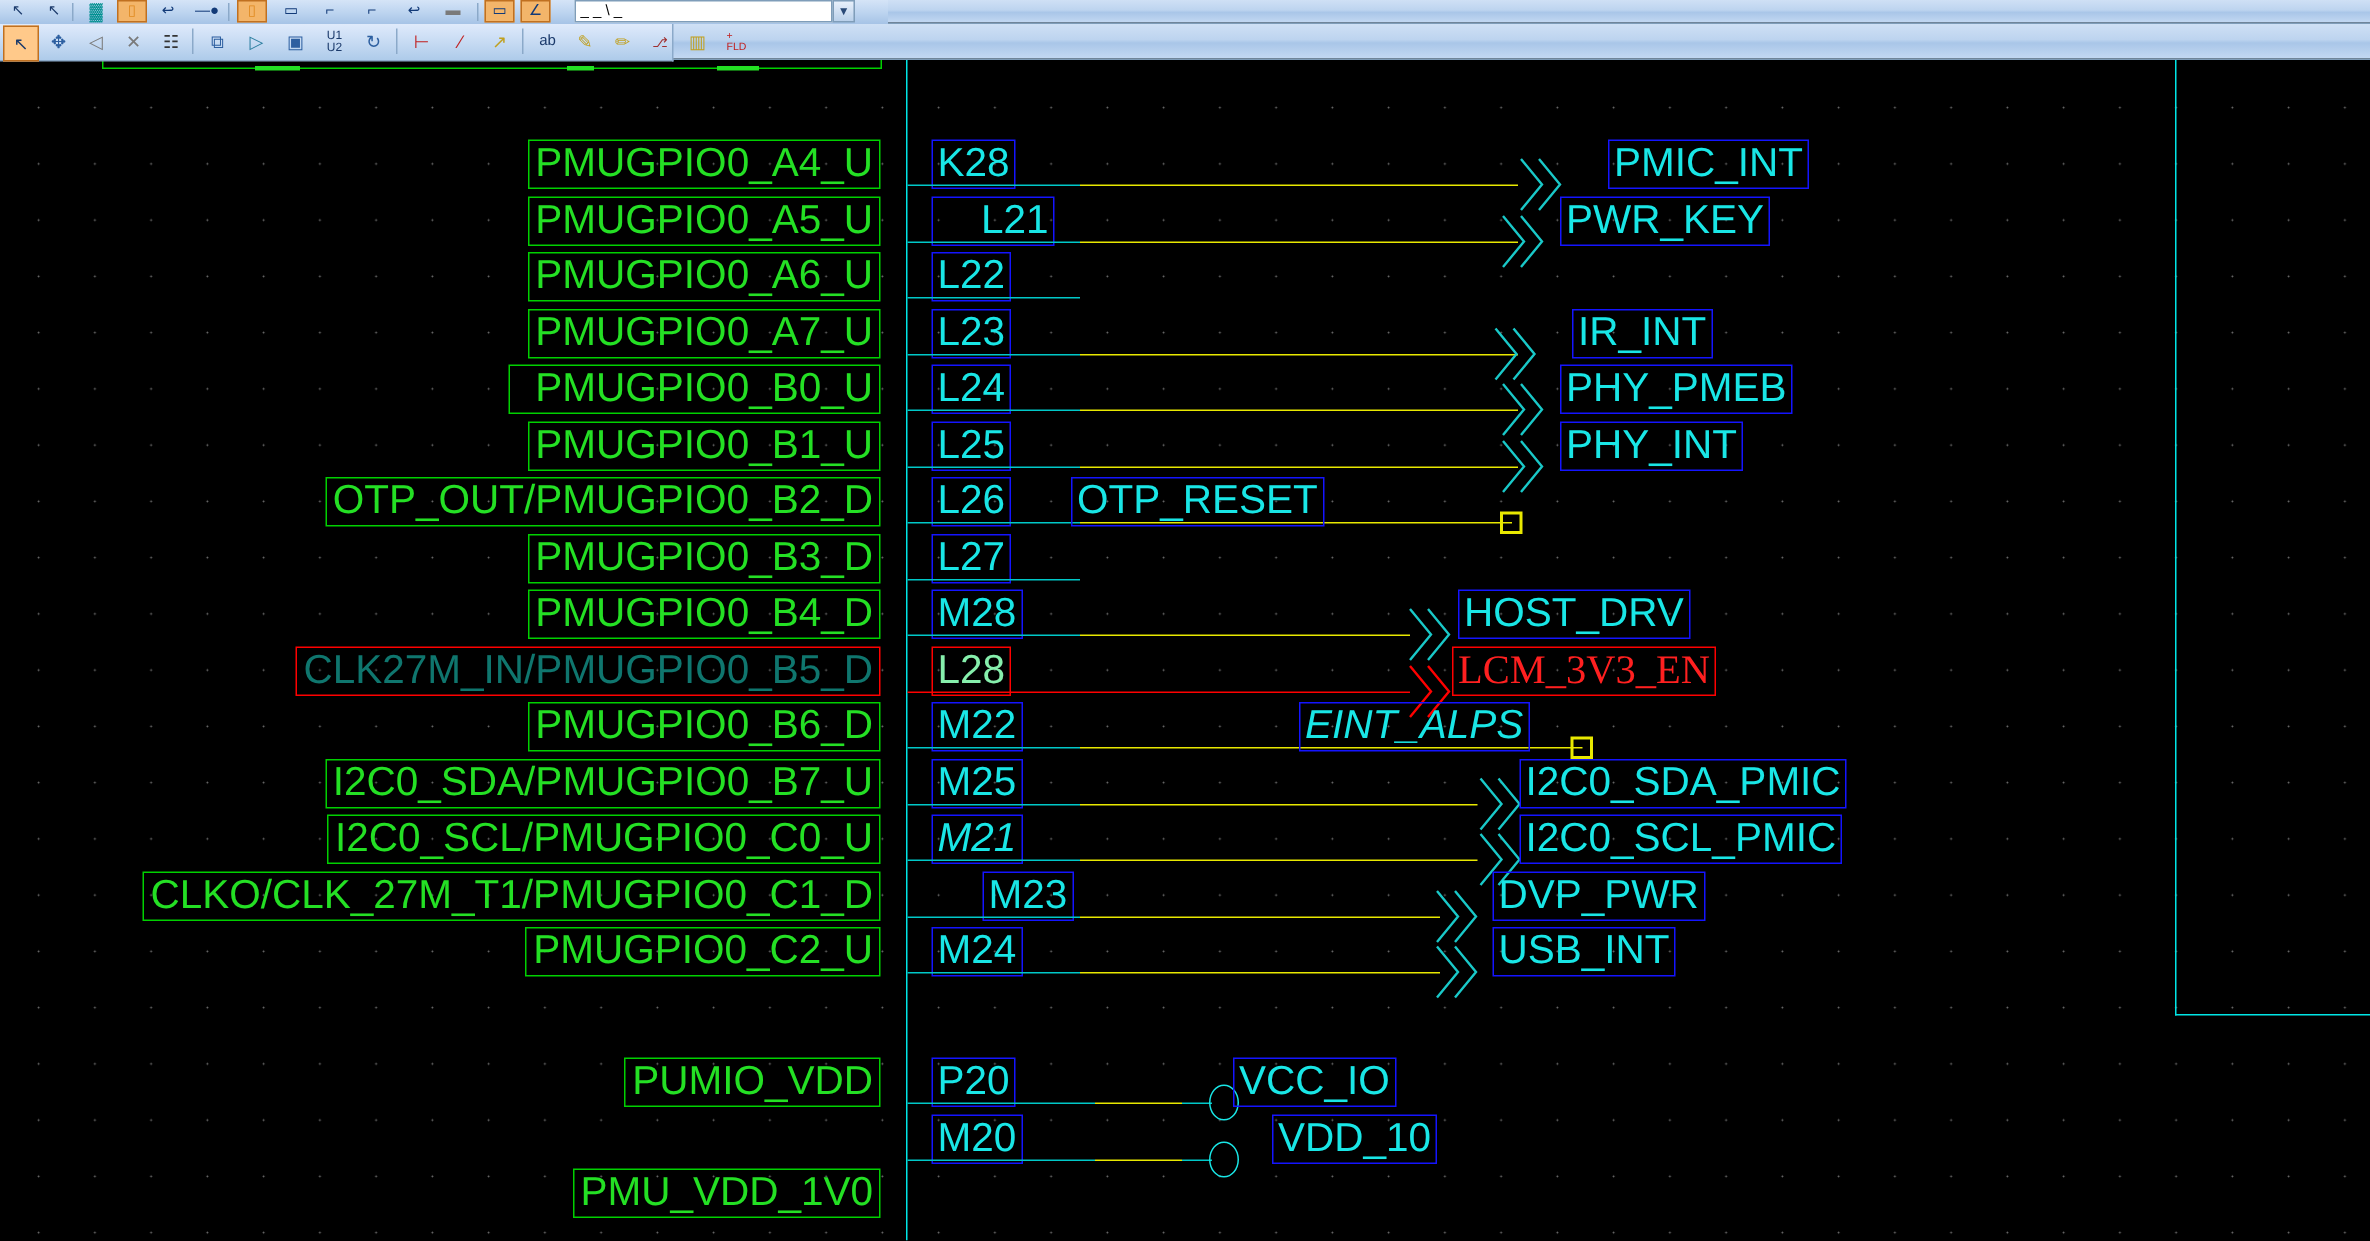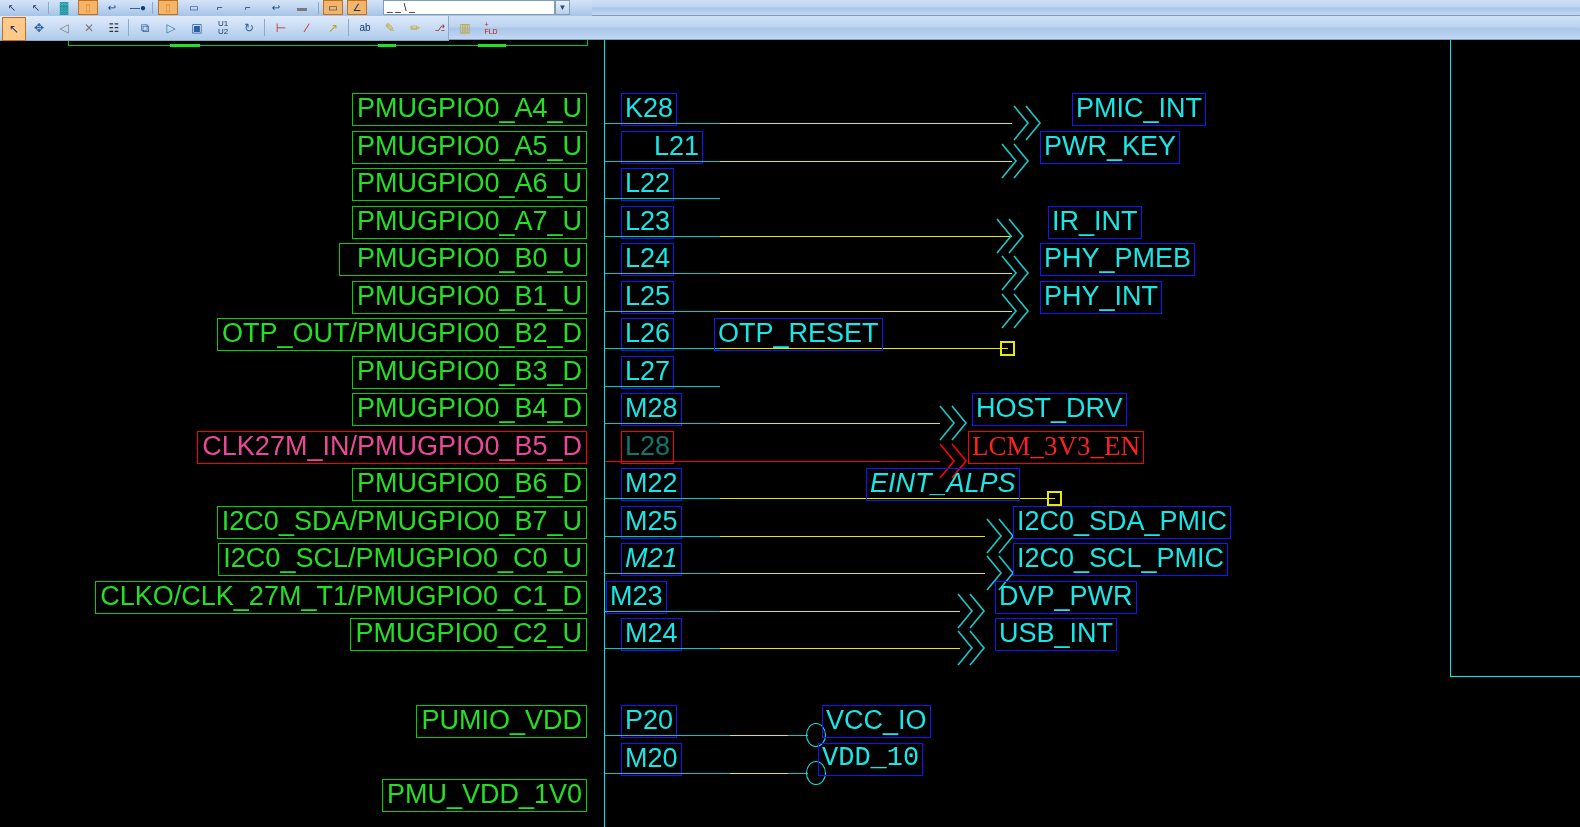--- a/index.html
+++ b/index.html
@@ -40,27 +40,27 @@
 
   .wire{position:absolute;height:0;border-top:1px solid #00c8c8;}
   .wire.y{border-top-color:#e8e800;}
   .wire.r{border-top-color:#ff0000;}
   .vline{position:absolute;width:0;border-left:1px solid #00e5e5;}
   .hline{position:absolute;height:0;border-top:1px solid #00e5e5;}
 
   
   .pin{position:absolute;border:1px solid #1414ff;color:#19e6e6;font-size:27px;
        line-height:29px;padding:0 3px 2px 3px;white-space:nowrap;box-sizing:border-box;}
-  .pin.sel{border-color:#ff0000;color:#0f766e;}
+  .pin.sel{border-color:#ff0000;color:#86efac;}
 
   
   .lbl-l{position:absolute;border:1px solid #00d000;color:#24e024;font-size:27px;
        line-height:29px;padding:0 4px 2px 4px;white-space:nowrap;box-sizing:border-box;
        text-align:right;}
-  .lbl-l.sel{border-color:#ff0000;color:#ec4899;}
+  .lbl-l.sel{border-color:#ff0000;color:#0f766e;}
 
   
   .lbl-n{position:absolute;border:1px solid #1414ff;color:#19e6e6;font-size:27px;
        line-height:29px;padding:0 3px 2px 3px;white-space:nowrap;box-sizing:border-box;}
   .lbl-n.sel{border-color:#ff0000;color:#ff2020;font-family:"Liberation Serif",serif;}
 
   .chev{position:absolute;width:30px;height:38px;}
   .jbox{position:absolute;width:15px;height:15px;border:2px solid #e8e800;box-sizing:border-box;}
   .oport{position:absolute;width:20px;height:24px;border:1px solid #19e6e6;
          border-radius:50%;box-sizing:border-box;}
@@ -233,21 +233,21 @@
       <div class="lbl-n" style="left: 1013px; top: 465.5px;">I2C0_SDA_PMIC</div>
       <div class="pin" style="left: 621px; top: 503px; font-style: italic;">M21</div>
       <div class="lbl-l" style="top: 503px; right: 993px;">I2C0_SCL/PMUGPIO0_C0_U</div>
       <div class="wire" style="left: 605px; top: 533px; width: 115px;"></div>
       <div class="wire y" style="left: 720px; top: 533px; width: 265px;"></div>
       <div class="chev" style="left: 985px; top: 514px;"><svg width="30" height="38" viewBox="0 0 30 38">
           <path d="M2,2 L16,19 L2,36" fill="none" stroke="#19c8c8" stroke-width="1.6"></path>
           <path d="M14,2 L28,19 L14,36" fill="none" stroke="#19c8c8" stroke-width="1.6"></path>
         </svg></div>
       <div class="lbl-n" style="left: 1013px; top: 503px;">I2C0_SCL_PMIC</div>
-      <div class="pin" style="left: 606px; top: 540.5px;">M23</div>
+      <div class="pin" style="left: 655px; top: 540.5px;">M23</div>
       <div class="lbl-l" style="top: 540.5px; right: 993px;">CLKO/CLK_27M_T1/PMUGPIO0_C1_D</div>
       <div class="wire" style="left: 605px; top: 570.5px; width: 115px;"></div>
       <div class="wire y" style="left: 720px; top: 570.5px; width: 240px;"></div>
       <div class="chev" style="left: 956px; top: 551.5px;"><svg width="30" height="38" viewBox="0 0 30 38">
           <path d="M2,2 L16,19 L2,36" fill="none" stroke="#19c8c8" stroke-width="1.6"></path>
           <path d="M14,2 L28,19 L14,36" fill="none" stroke="#19c8c8" stroke-width="1.6"></path>
         </svg></div>
       <div class="lbl-n" style="left: 995px; top: 540.5px;">DVP_PWR</div>
       <div class="pin" style="left: 621px; top: 578px;">M24</div>
       <div class="lbl-l" style="top: 578px; right: 993px;">PMUGPIO0_C2_U</div>
@@ -267,15 +267,15 @@
       <div class="wire y" style="left: 730px; top: 695px; width: 58px;"></div>
       <div class="wire" style="left: 788px; top: 695px; width: 20px;"></div>
       <div class="oport" style="left: 806px; top: 683px;"></div>
       <div class="lbl-n" style="left: 822px; top: 665px;">VCC_IO</div>
       <div class="pin" style="left: 621px; top: 702.5px;">M20</div>
       <div class="lbl-l" style="top: 739px; right: 993px; text-align: center;">PMU_VDD_1V0</div>
       <div class="wire" style="left: 605px; top: 732.5px; width: 125px;"></div>
       <div class="wire y" style="left: 730px; top: 732.5px; width: 58px;"></div>
       <div class="wire" style="left: 788px; top: 732.5px; width: 20px;"></div>
       <div class="oport" style="left: 806px; top: 720.5px;"></div>
-      <div class="lbl-n" style="left: 818px; top: 702.5px; font-family: Liberation Mono, monospace;">VDD_10</div>
+      <div class="lbl-n" style="left: 848px; top: 702.5px;">VDD_10</div>
     </div>
 </div>
 
 </body></html>

